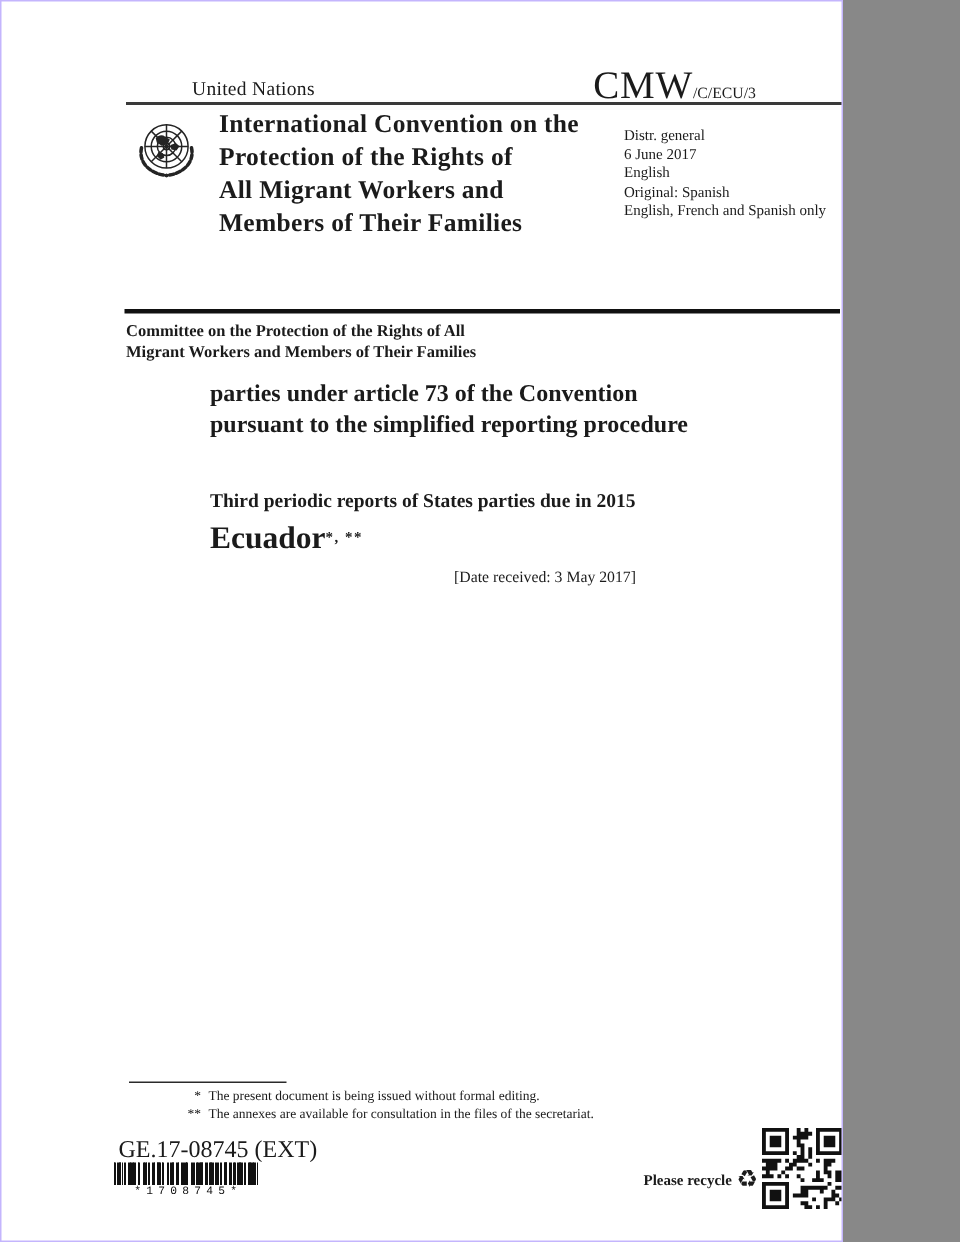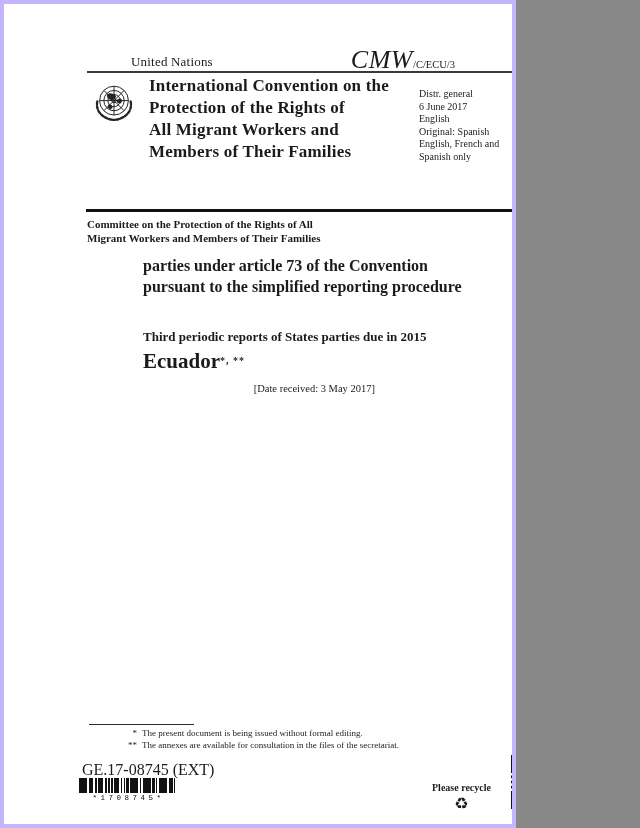--- a/index.html
+++ b/index.html
@@ -1,24 +1,24 @@
 <!DOCTYPE html>
 <html style="--ink: #1b1b1b;"><head>
 <meta charset="utf-8">
 <style>
   html,body{margin:0;padding:0;background:#888;}
   .page{
-    position:relative;width:516px;height:828px;background:#fff;
+    position:relative;width:562px;height:828px;background:#fff;
     font-family:"Liberation Serif","DejaVu Serif",serif;color:var(--ink,#1b1b1b);
-    box-sizing:border-box;border:4px solid #c4b5fd;overflow:hidden;
+    box-sizing:border-box;border:1px solid #c4b5fd;overflow:hidden;
   }
   .abs{position:absolute;}
   .un-name{left:127px;top:50px;font-size:13px;letter-spacing:.2px;}
   .doc-symbol{top:41px;right:57px;white-space:nowrap;}
-  .sym-main{font-size:26px;letter-spacing:.5px;font-style:italic;}
+  .sym-main{font-size:26px;letter-spacing:.5px;}
   .sym-suffix{font-size:10.5px;}
   .rule-thin{left:83px;top:67px;width:500px;height:2px;background:#3a3a3a;}
   .emblem{left:83px;top:74px;width:54px;height:56px;}
   .conv-title{left:145px;top:71px;font-size:17px;font-weight:bold;line-height:22px;letter-spacing:.2px;}
   .conv-title span{display:block;}
   .distr{left:415px;top:84px;font-size:10px;line-height:12.6px;}
   .distr span{display:block;}
   .rule-thick{left:82px;top:205px;width:477px;height:2.5px;background:#111;}
   .committee{left:83px;top:214px;font-size:11px;font-weight:bold;line-height:13.5px;}
   .committee span{display:block;}
@@ -39,21 +39,21 @@
     height:15px;
     background:
       repeating-linear-gradient(90deg,#111 0 1.6px,rgba(0,0,0,0) 1.6px 3.2px),
       repeating-linear-gradient(90deg,#111 0 1px,rgba(0,0,0,0) 1px 5.3px),
       repeating-linear-gradient(90deg,rgba(0,0,0,0) 0 2.2px,#111 2.2px 4.4px,rgba(0,0,0,0) 4.4px 8.9px);
   }
   .barcode-text{
     font-family:Liberation Mono, monospace;font-size:7.5px;letter-spacing:3.5px;
     text-align:center;margin-top:1px;white-space:nowrap;padding-left:3px;color:#111;
   }
-  .recycle{left:428px;top:778px;font-size:10px;font-weight:bold;display:flex;align-items:center;gap:3px;flex-direction:column;}
+  .recycle{left:428px;top:778px;font-size:10px;font-weight:bold;display:flex;align-items:center;gap:3px;}
   .recycle-icon{font-size:16px;font-weight:normal;line-height:1;}
   .qr{left:507px;top:751px;width:54px;height:54px;}
 </style>
 </head>
 <body>
 
 <div class="page">
 
   <div class="abs un-name">United Nations</div>
 

